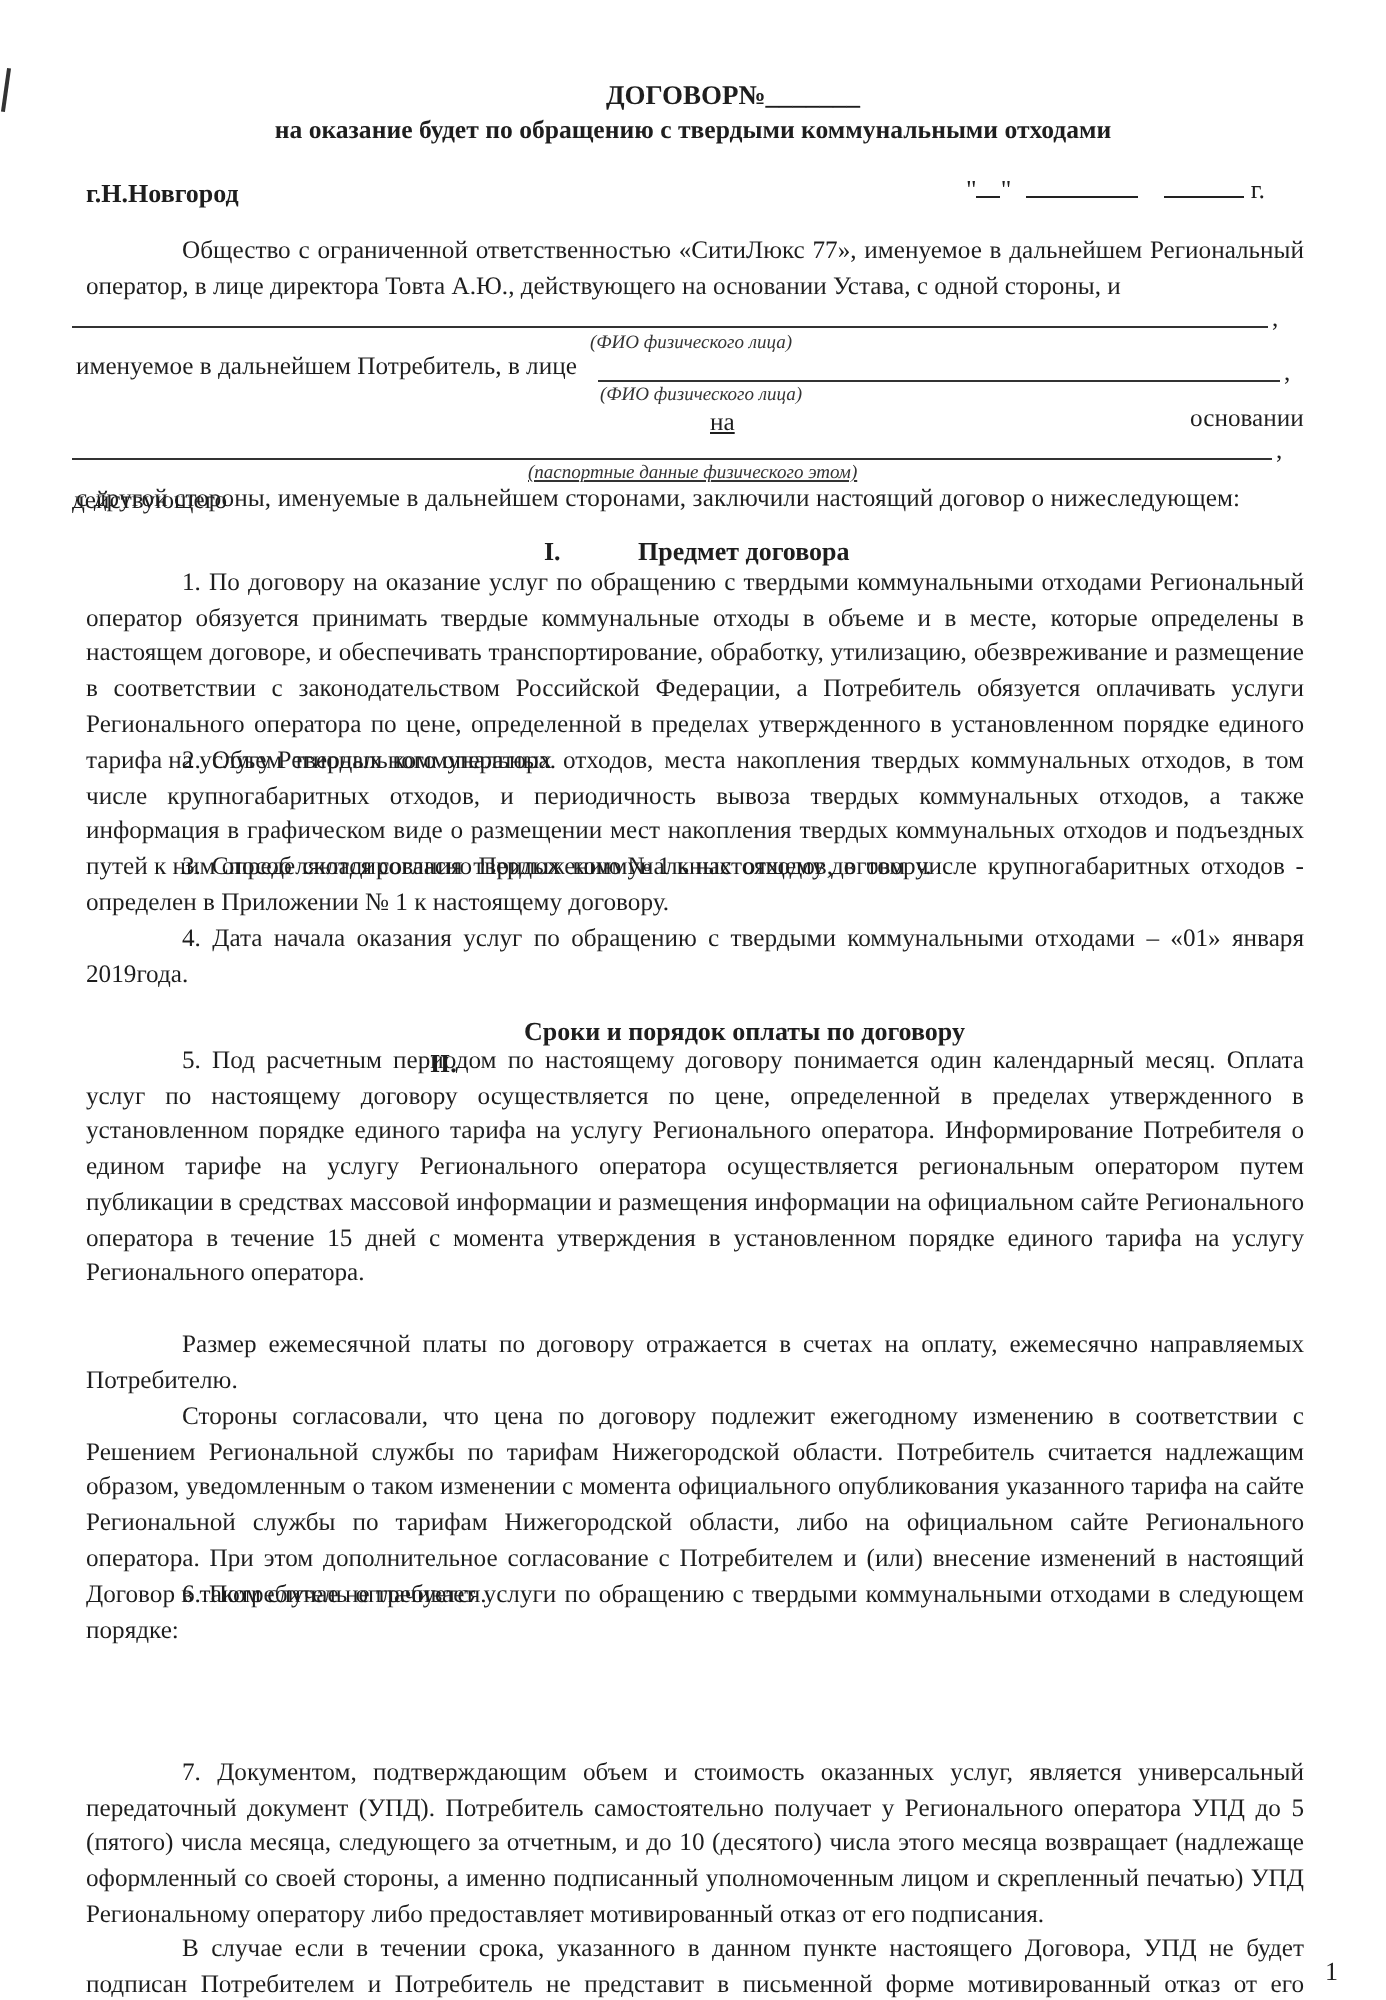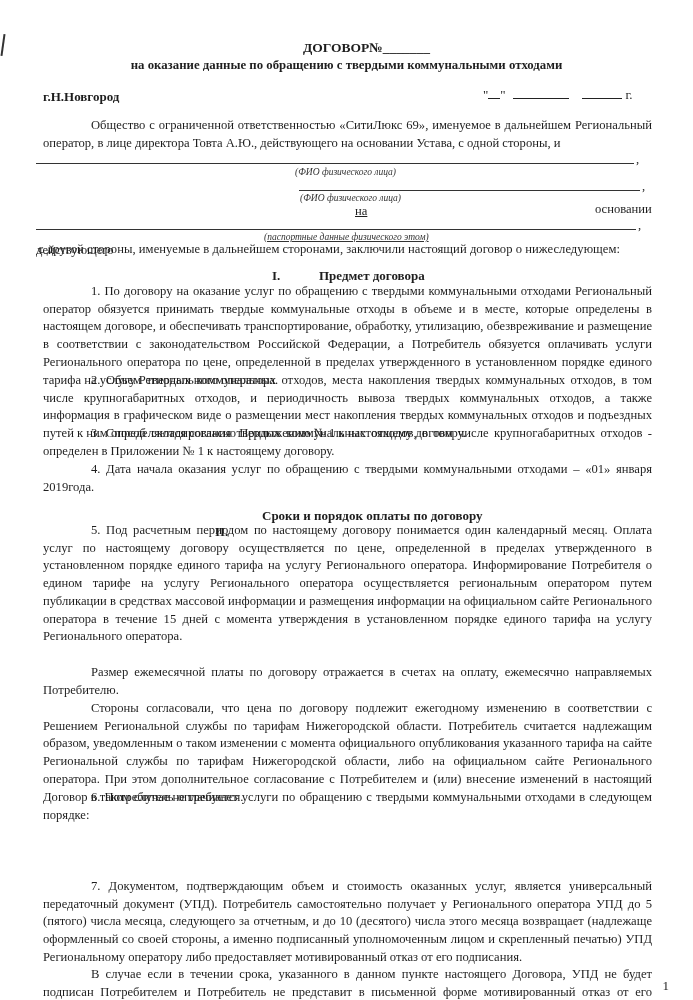--- a/index.html
+++ b/index.html
@@ -25,36 +25,37 @@
   .heading { position: absolute; font-weight: bold; font-size: 13px; }
   .pagenum { position: absolute; right: 24px; top: 978px; font-size: 13px; }
 </style>
 </head>
 <body>
 
 <div class="page">
   <div class="mark"></div>
 
   <div class="title t1">ДОГОВОР№_______</div>
-  <div class="title t2">на оказание данные по обращению с твердыми коммунальными отходами</div>
+  <div class="title t2">на оказание будет по обращению с твердыми коммунальными отходами</div>
 
   <div class="city">г.Н.Новгород</div>
   <div class="date">
     <span>"</span><span class="u" style="width:12px"></span><span>"</span>
     <span class="u" style="width:56px;margin-left:4px"></span>
     <span class="u" style="width:40px;margin-left:10px"></span>
     <span>г.</span>
   </div>
 
-  <div class="block ind" style="top:117px;">Общество с ограниченной ответственностью «СитиЛюкс 69», именуемое в дальнейшем Региональный оператор, в лице директора Товта А.Ю., действующего на основании Устава, с одной стороны, и</div>
+  <div class="block ind" style="top:117px;">Общество с ограниченной ответственностью «СитиЛюкс 77», именуемое в дальнейшем Региональный оператор, в лице директора Товта А.Ю., действующего на основании Устава, с одной стороны, и</div>
 
   <div class="line" style="left:36px; width:598px; top:163px;"></div>
   <div class="abs" style="left:636px; top:152px;">,</div>
   <div class="caption" style="left:295px; top:167px;">(ФИО физического лица)</div>
 
+  <div class="abs" style="left:38px; top:176px;">именуемое в дальнейшем Потребитель, в лице</div>
   <div class="line" style="left:299px; width:341px; top:190px;"></div>
   <div class="abs" style="left:642px; top:179px;">,</div>
   <div class="caption" style="left:300px; top:193px;">(ФИО физического лица)</div>
 
   <div class="abs" style="left:36px; top:202px;margin-top:41px;">действующего</div>
   <div class="abs" style="left:355px; top:204px;text-decoration:underline;">на</div>
   <div class="abs" style="left:595px; top:202px;">основании</div>
 
   <div class="line" style="left:36px; width:600px; top:229px;"></div>
   <div class="abs" style="left:638px; top:218px;">,</div>

